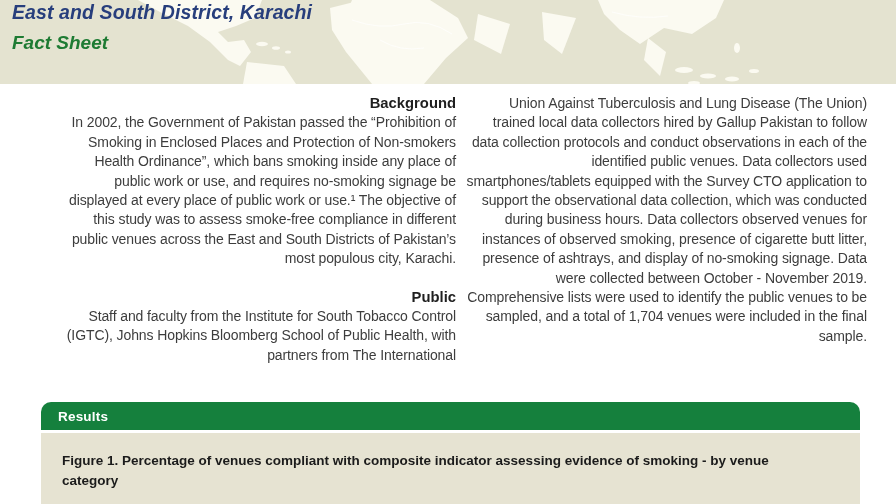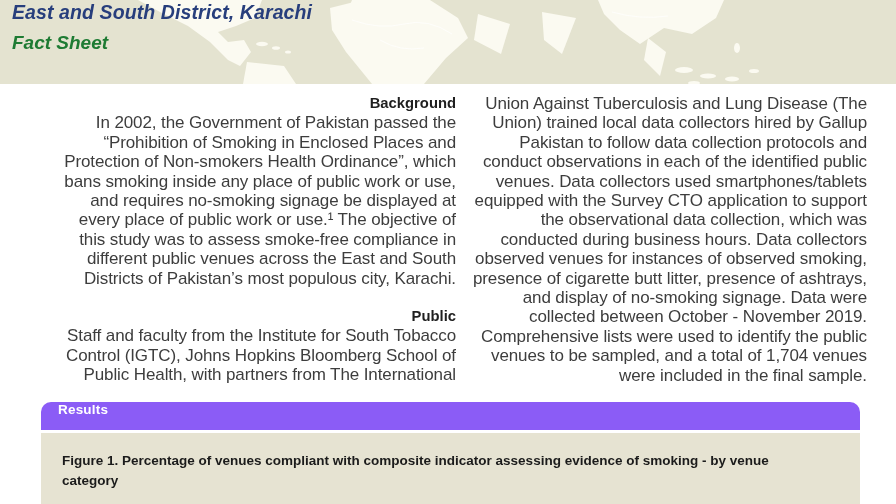--- a/index.html
+++ b/index.html
@@ -60,40 +60,40 @@
   .col-right { width: 401px; }
   .section-heading {
     margin: 0;
     font-size: 14.8px;
     line-height: 19.4px;
     font-weight: bold;
     color: #1f1f1f;
   }
   .body-par {
     margin: 0 0 19px 0;
-    font-size: 17px;
+    font-size: 14px;
     line-height: 19.4px;
     color: #3d3d3d;
     letter-spacing: -0.1px;
   }
   .body-par:last-child { margin-bottom: 0; }
 
   
   .results-section {
     position: absolute;
     top: 402px; left: 41px;
     width: 819px;
   }
   .results-bar {
     width: 819px;
     height: 28px;
-    background: #8b5cf6;
+    background: #15803d;
     border-radius: 10px 10px 0 0;
     display: flex;
-    align-items: flex-start;
+    align-items: center;
     padding-left: 17px;
   }
   .results-label {
     color: #ffffff;
     font-size: 13.5px;
     font-weight: bold;
     letter-spacing: 0.2px;
   }
   .figure-panel {
     margin-top: 3px;

